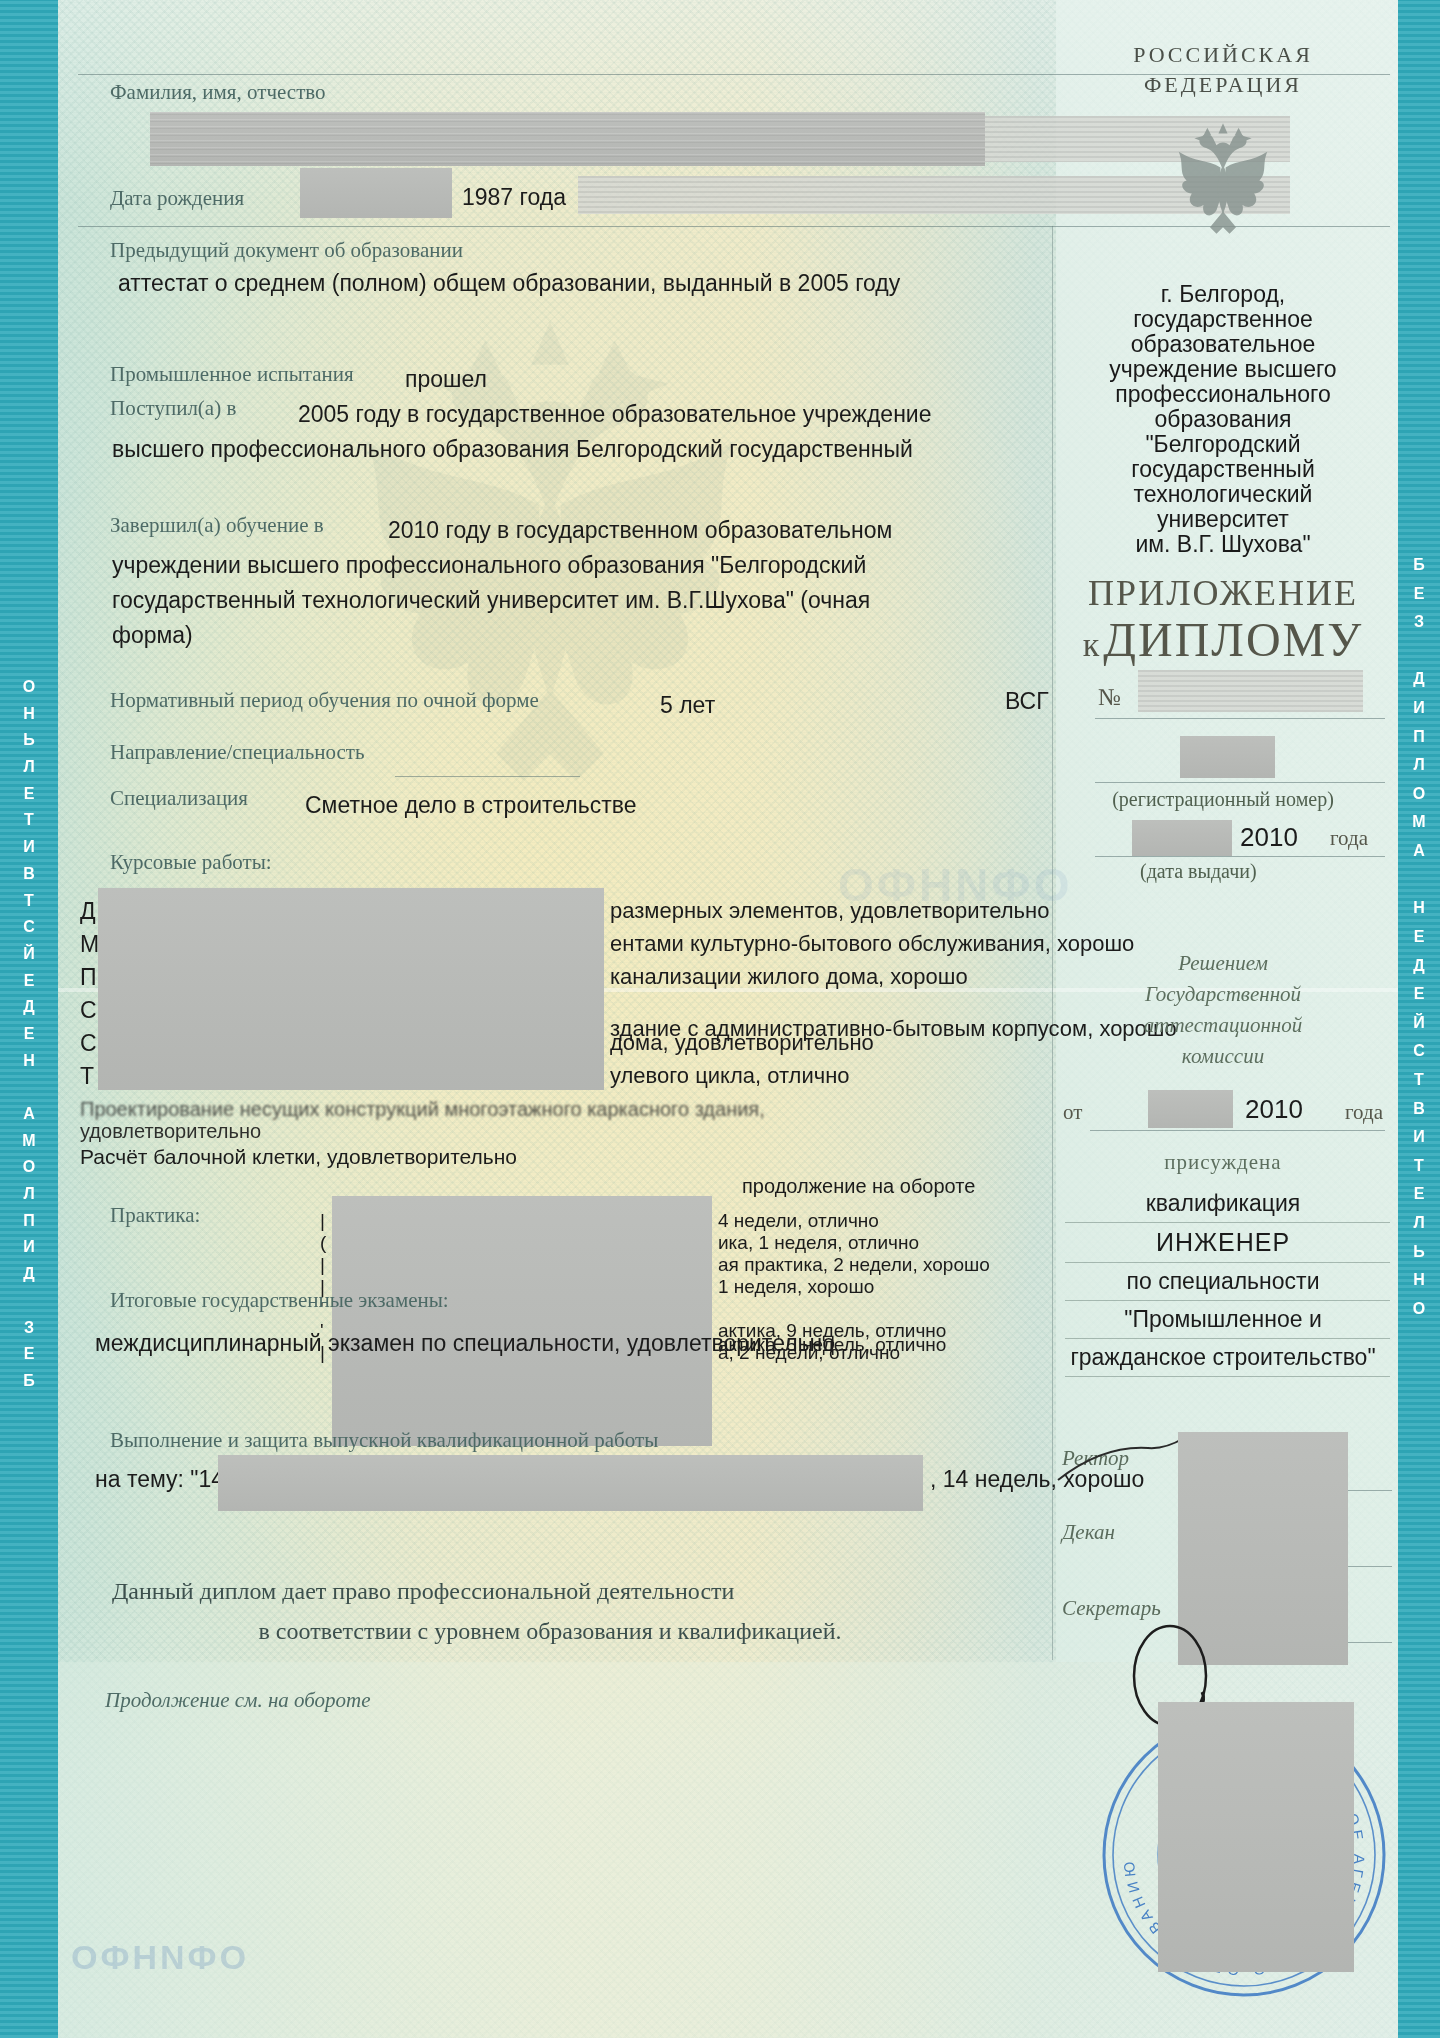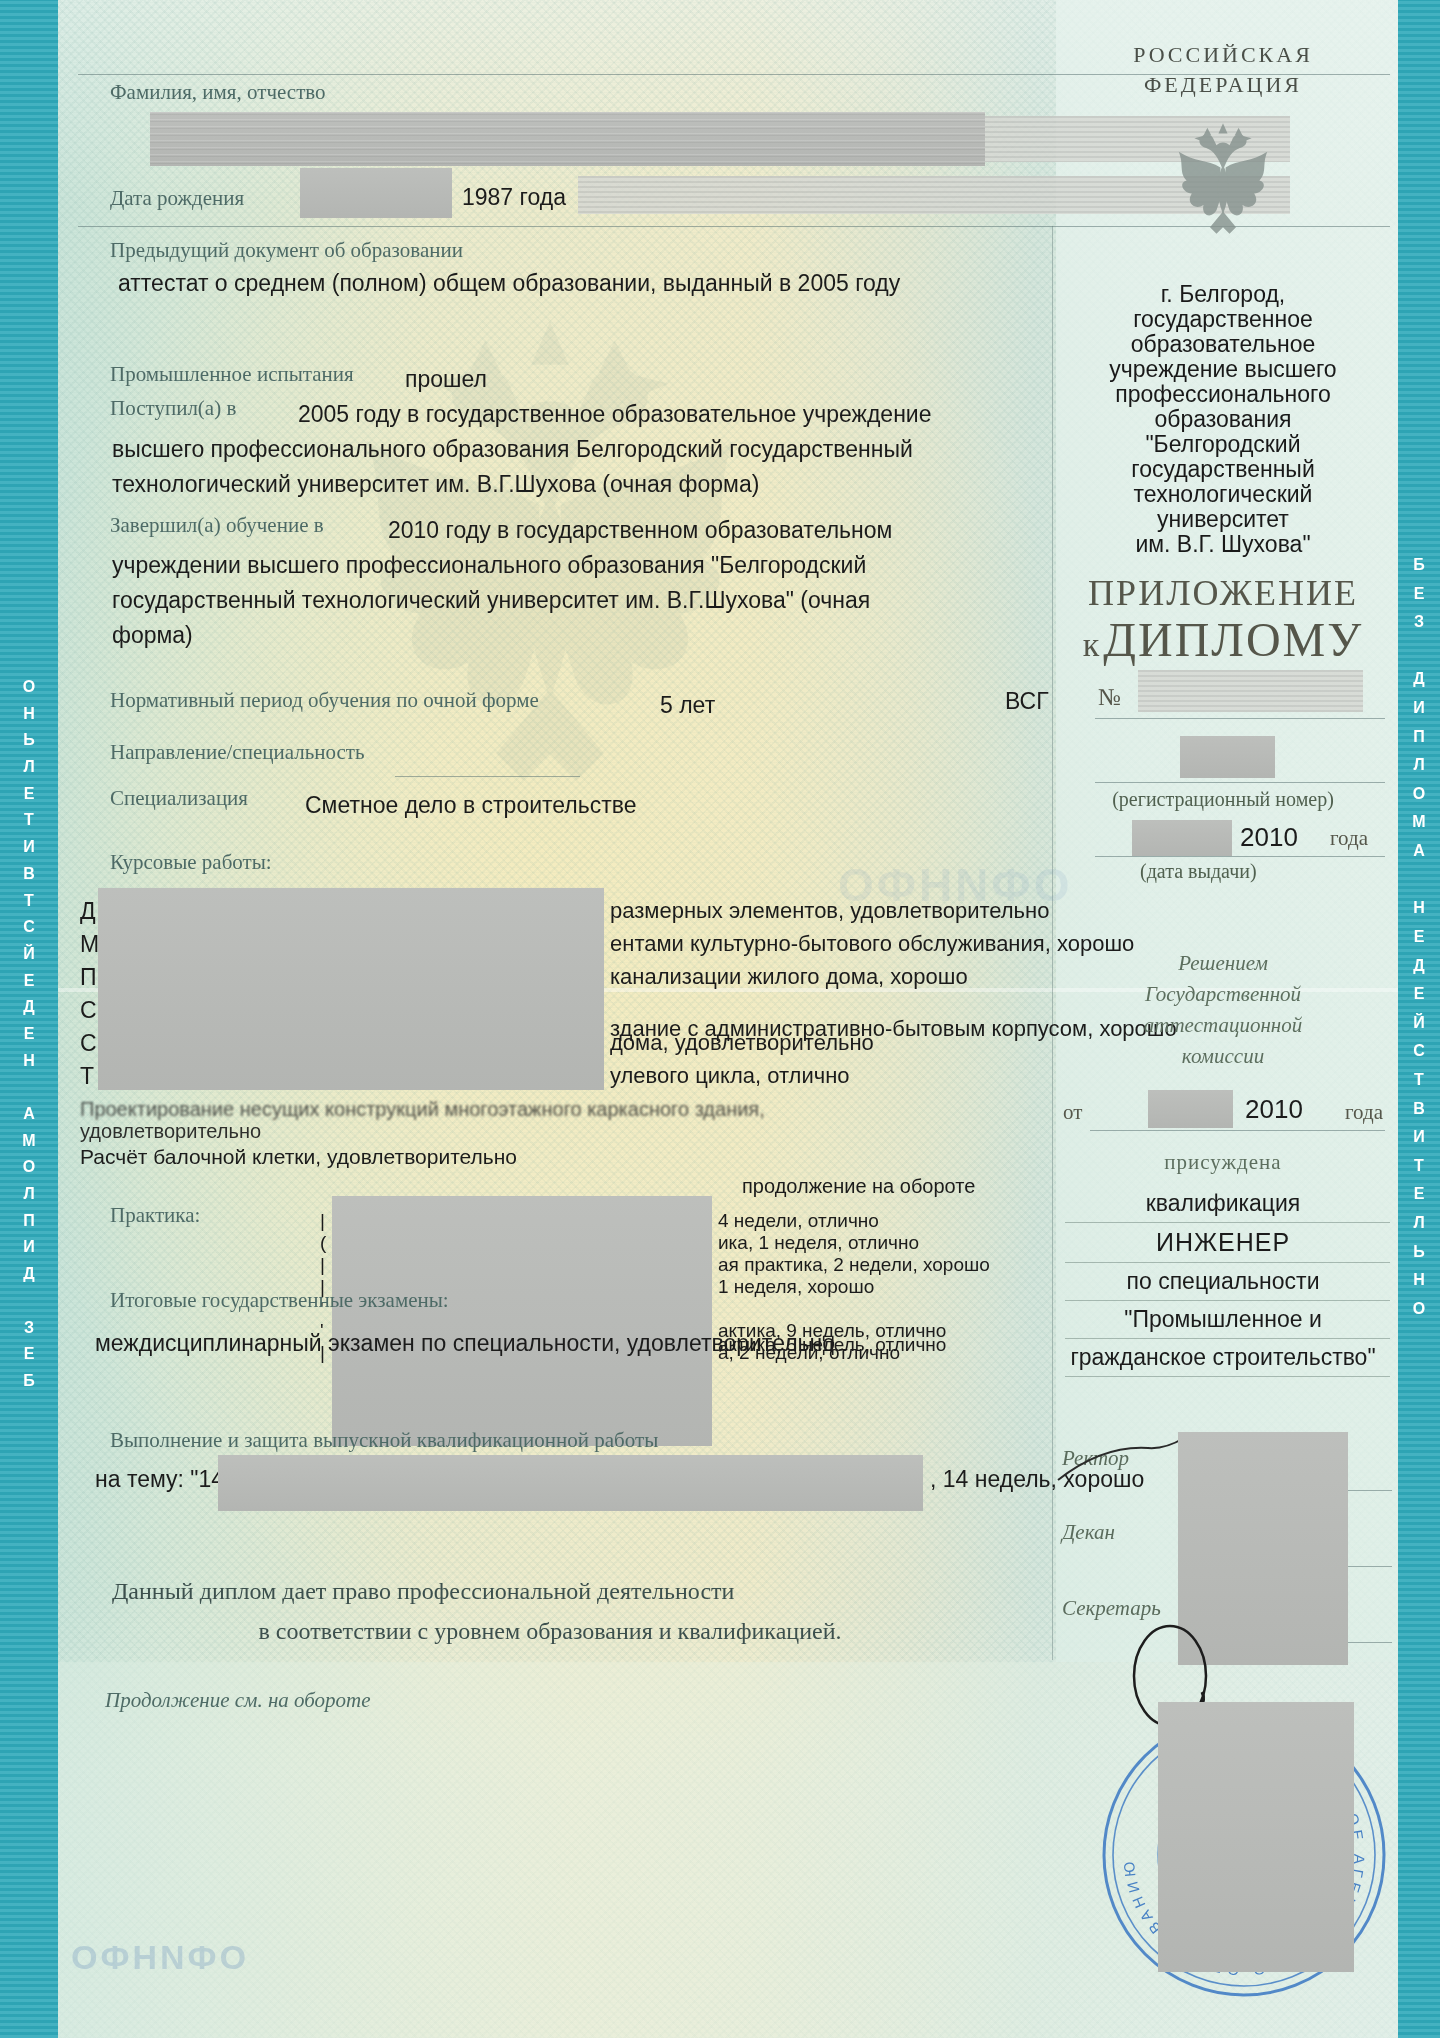--- a/index.html
+++ b/index.html
@@ -145,21 +145,20 @@
 
   <div class="abs lbl" style="left:110px;top:238px;">Предыдущий документ об образовании</div>
   <div class="abs val" style="left:118px;top:270px;">аттестат о среднем (полном) общем образовании, выданный в 2005 году</div>
 
   <div class="abs lbl" style="left:110px;top:362px;">Промышленное испытания</div>
   <div class="abs val" style="left:405px;top:366px;">прошел</div>
 
   <div class="abs lbl" style="left:110px;top:396px;">Поступил(а) в</div>
   <div class="abs val" style="left:298px;top:401px;">2005 году в  государственное образовательное учреждение</div>
   <div class="abs val" style="left:112px;top:436px;">высшего профессионального образования Белгородский государственный</div>
-  <div class="abs val" style="left:112px;top:471px;">технологический университет им. В.Г.Шухова (очная форма)</div>
 
   <div class="abs lbl" style="left:110px;top:513px;">Завершил(а) обучение в</div>
   <div class="abs val" style="left:388px;top:517px;">2010 году в государственном образовательном</div>
   <div class="abs val" style="left:112px;top:587px;">государственный технологический университет  им. В.Г.Шухова" (очная</div>
   <div class="abs val" style="left:112px;top:552px;">учреждении высшего профессионального образования "Белгородский</div>
   <div class="abs val" style="left:112px;top:622px;">форма)</div>
 
   <div class="abs lbl" style="left:110px;top:688px;">Нормативный период обучения по очной форме</div>
   <div class="abs val" style="left:660px;top:692px;">5 лет</div>
 

